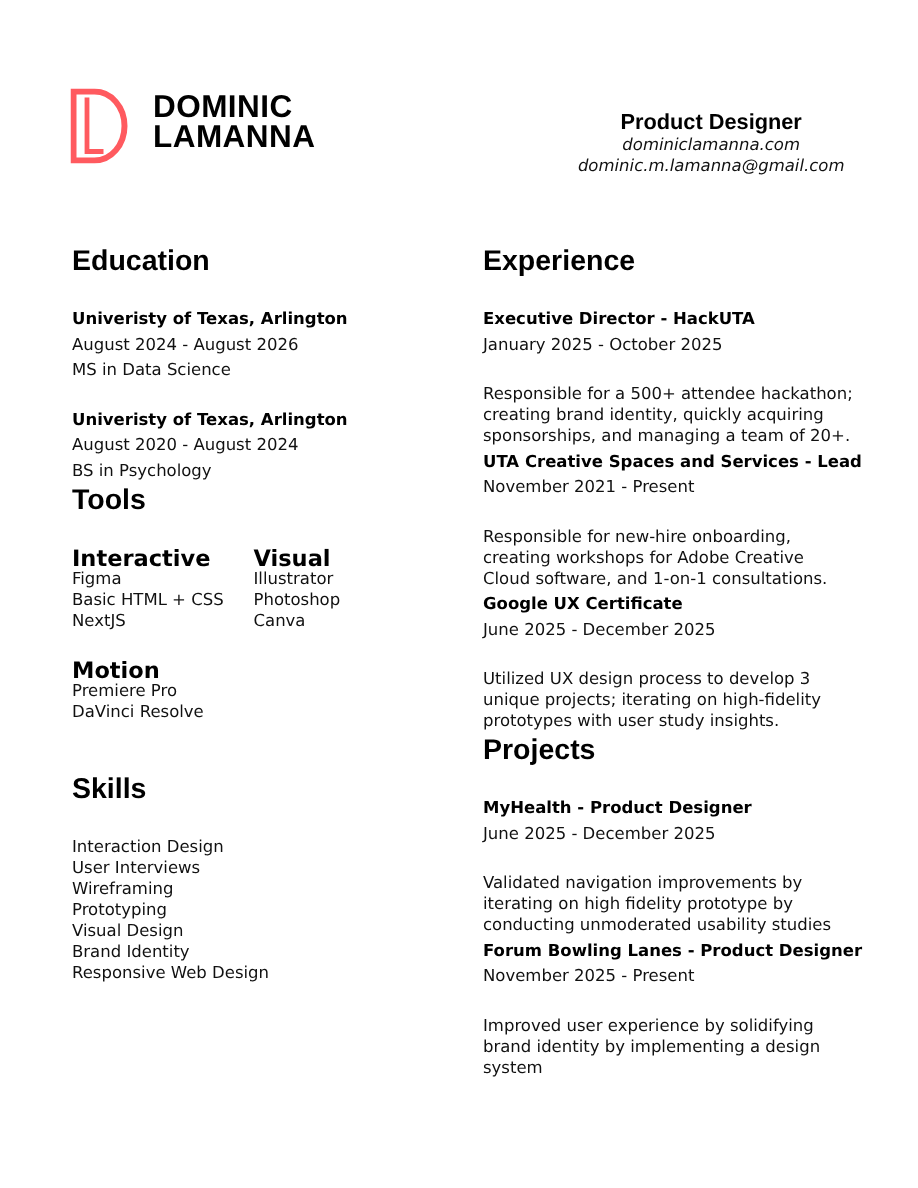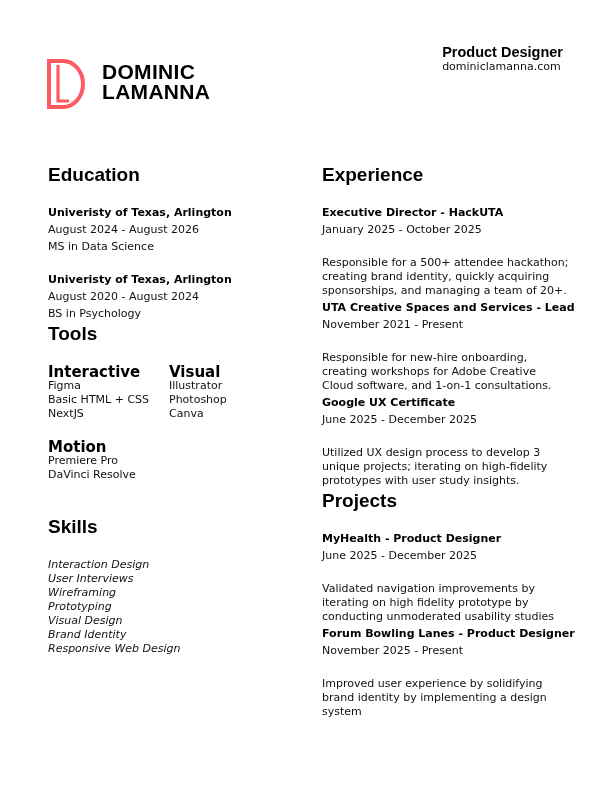--- a/index.html
+++ b/index.html
@@ -2,23 +2,23 @@
 <html><head>
 <meta charset="utf-8">
 <style>
   html, body { margin: 0; padding: 0; background: #ffffff; }
   body { width: 612px; height: 792px; position: relative; overflow: hidden;
          font-family: "DejaVu Sans", sans-serif; color: #111; }
   .abs { position: absolute; }
   .logo { left: 47px; top: 59px; width: 40px; height: 50px; }
   .name { left: 102px; top: 62px; font-family: "Liberation Sans", sans-serif; font-weight: 700;
           font-size: 21px; line-height: 20px; letter-spacing: 0.3px; color: #000; }
-  .contact { right: 49px; top: 44px; text-align: left; }
+  .contact { right: 49px; top: 74px; text-align: center; }
   .contact .role { font-family: "Liberation Sans", sans-serif; font-weight: 700; font-size: 14.5px; line-height: 16px; color:#000; }
-  .contact .line { font-size: 11px; line-height: 14px; color: #111; }
+  .contact .line { font-size: 11px; line-height: 14px; color: #111; font-style: italic; }
 
   .col { width: 250px; }
   .col-left { left: 48px; top: 164px; }
   .col-right { left: 322px; top: 164px; width: 250px; }
 
   h2 { font-family: "Liberation Sans", sans-serif; font-weight: 700; font-size: 19px; line-height: 22px; margin: 0; color: #000; }
   .entry-title { font-weight: 700; font-size: 11px; line-height: 17px; color: #000; }
   .entry-line { font-size: 11px; line-height: 17px; color: #111; }
   .desc { font-size: 11px; line-height: 14px; color: #111; margin-top: 18px; }
   .list-line { font-size: 11px; line-height: 14px; color: #111; }
@@ -36,20 +36,21 @@
     <path d="M11 6 V42 H22" fill="none" stroke="#FF5A5F" stroke-width="3.2"></path>
   </svg>
 </div>
 <div class="abs name">
   <div>DOMINIC</div>
   <div>LAMANNA</div>
 </div>
 <div class="abs contact">
   <div class="role">Product Designer</div>
   <div class="line">dominiclamanna.com</div>
+  <div class="line">dominic.m.lamanna@gmail.com</div>
 </div>
 
 <div class="abs col col-left">
   <div class="section" style="top:0">
     <h2>Education</h2>
     <div class="entry" style="top:40px">
       <div class="entry-title">Univeristy of Texas, Arlington</div>
       <div class="entry-line">August 2024 - August 2026</div>
       <div class="entry-line">MS in Data Science</div>
     </div>
@@ -76,21 +77,21 @@
     </div>
     <div class="entry" style="top:117px; width:120px;">
       <div class="sub-title">Motion</div>
       <div class="list-line">Premiere Pro</div>
       <div class="list-line">DaVinci Resolve</div>
     </div>
   </div>
 
   <div class="section" style="top:352px; width:250px;">
     <h2>Skills</h2>
-    <div class="entry" style="top:42px;font-style:italic;">
+    <div class="entry" style="top:42px;">
       <div class="list-line">Interaction Design</div>
       <div class="list-line">User Interviews</div>
       <div class="list-line">Wireframing</div>
       <div class="list-line">Prototyping</div>
       <div class="list-line">Visual Design</div>
       <div class="list-line">Brand Identity</div>
       <div class="list-line">Responsive Web Design</div>
     </div>
   </div>
 </div>

